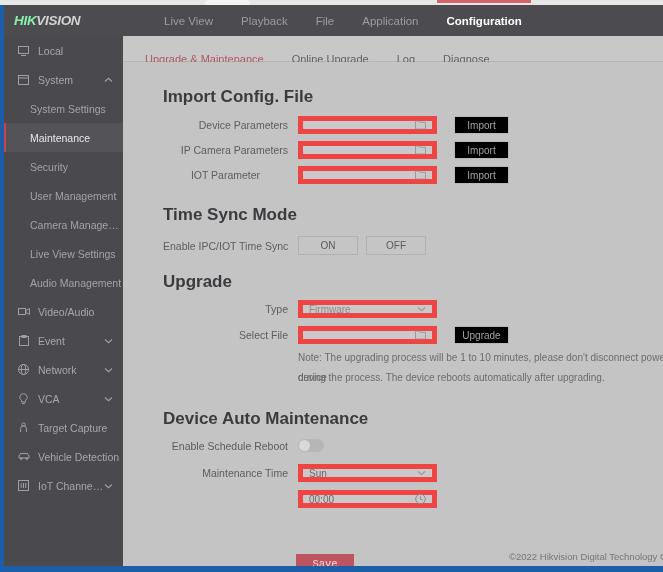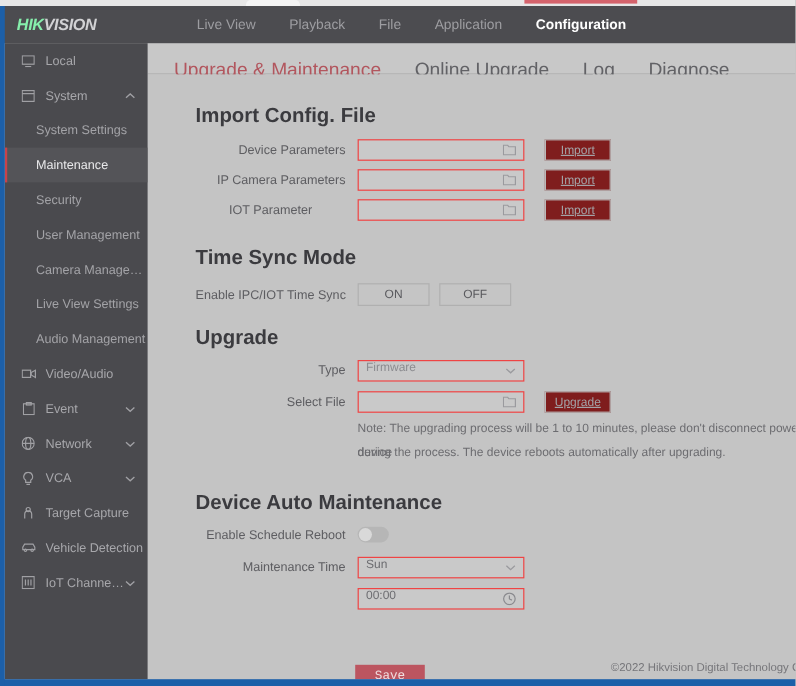--- a/index.html
+++ b/index.html
@@ -148,21 +148,21 @@
     display: flex; align-items: center;
     background: #c8c8c8;
     border-bottom: 1px solid #b4b4b4;
     padding-left: 8px;
   }
   .tab {
     position: relative;
     padding: 0 14px;
     height: 26px;
     display: flex; align-items: center;
-    font-size: 16px;
+    font-size: 11px;
     color: #626266;
     cursor: pointer;
     white-space: nowrap;
     margin-top: 21px;
   }
   .tab.active { color: #b2565e; }
   .tab.active::after {
     content: "";
     position: absolute; left: 8px; right: 8px; bottom: 0;
     height: 2px; background: #b2565e;
@@ -188,22 +188,22 @@
     color: #5d5d61;
     text-align: right;
     white-space: nowrap;
     padding-right: 10px;
   }
 
   .txtbox {
     position: relative;
     width: 139px; height: 18px;
     background: #c9c9c9;
-    border: 1px solid #ef4444;
-    display: flex; align-items: flex-start;
+    border: 5px solid #ef4444;
+    display: flex; align-items: center;
     padding: 0 6px;
     font-size: 10px;
     color: #8c8c90;
   }
   .txtbox .folder {
     position: absolute; right: 6px; top: 50%;
     transform: translateY(-50%);
     color: #9a9a9e;
     display: flex;
   }
@@ -216,28 +216,27 @@
   .txtbox .chev {
     position: absolute; right: 6px; top: 50%;
     transform: translateY(-50%);
     color: #9a9a9e;
     display: flex;
   }
   .txtbox.val { color: #6c6c70; }
 
   .btn-disabled {
     width: 55px; height: 18px;
-    background: #7f1d1d;
+    background: #000000;
     border: 1px solid #b8b8b8;
     display: flex; align-items: center; justify-content: center;
     font-size: 10px;
     color: #a3a3a7;
     margin-left: 17px;
     cursor: default;
-    text-decoration: underline;
   }
 
   .seg {
     width: 60px; height: 19px;
     background: #c5c5c5;
     border: 1px solid #b0b0b0;
     display: flex; align-items: center; justify-content: center;
     font-size: 10px;
     color: #5a5a5e;
     cursor: pointer;

